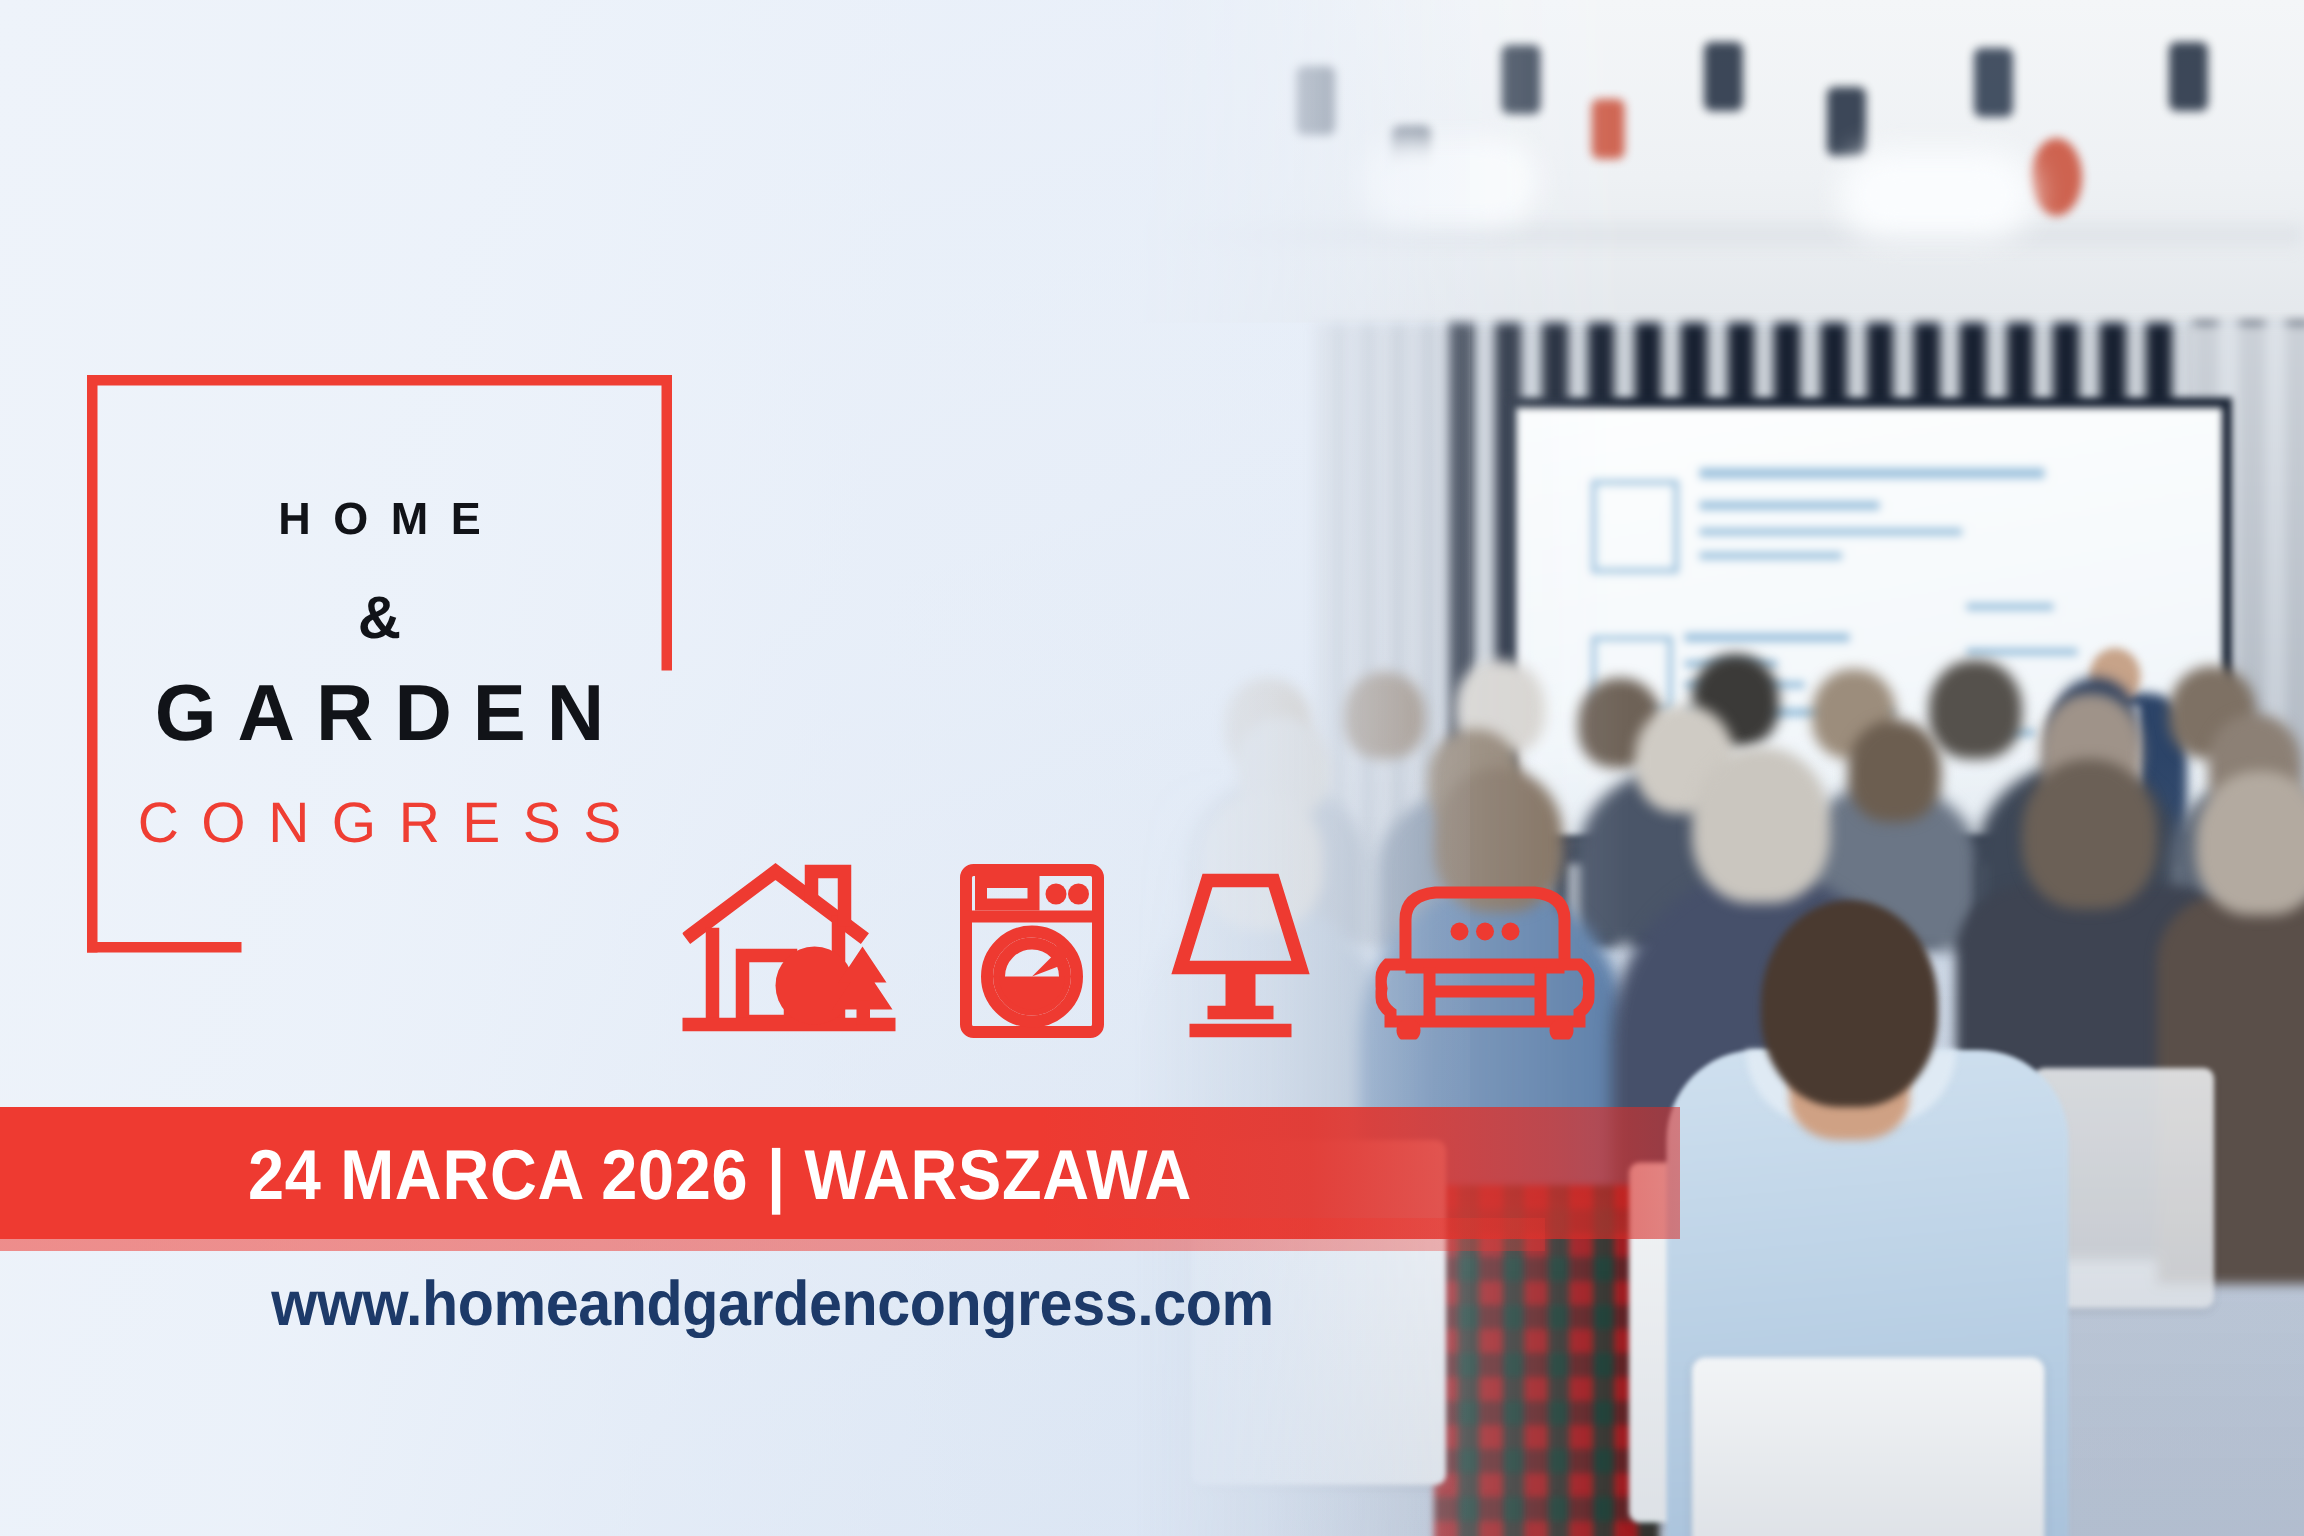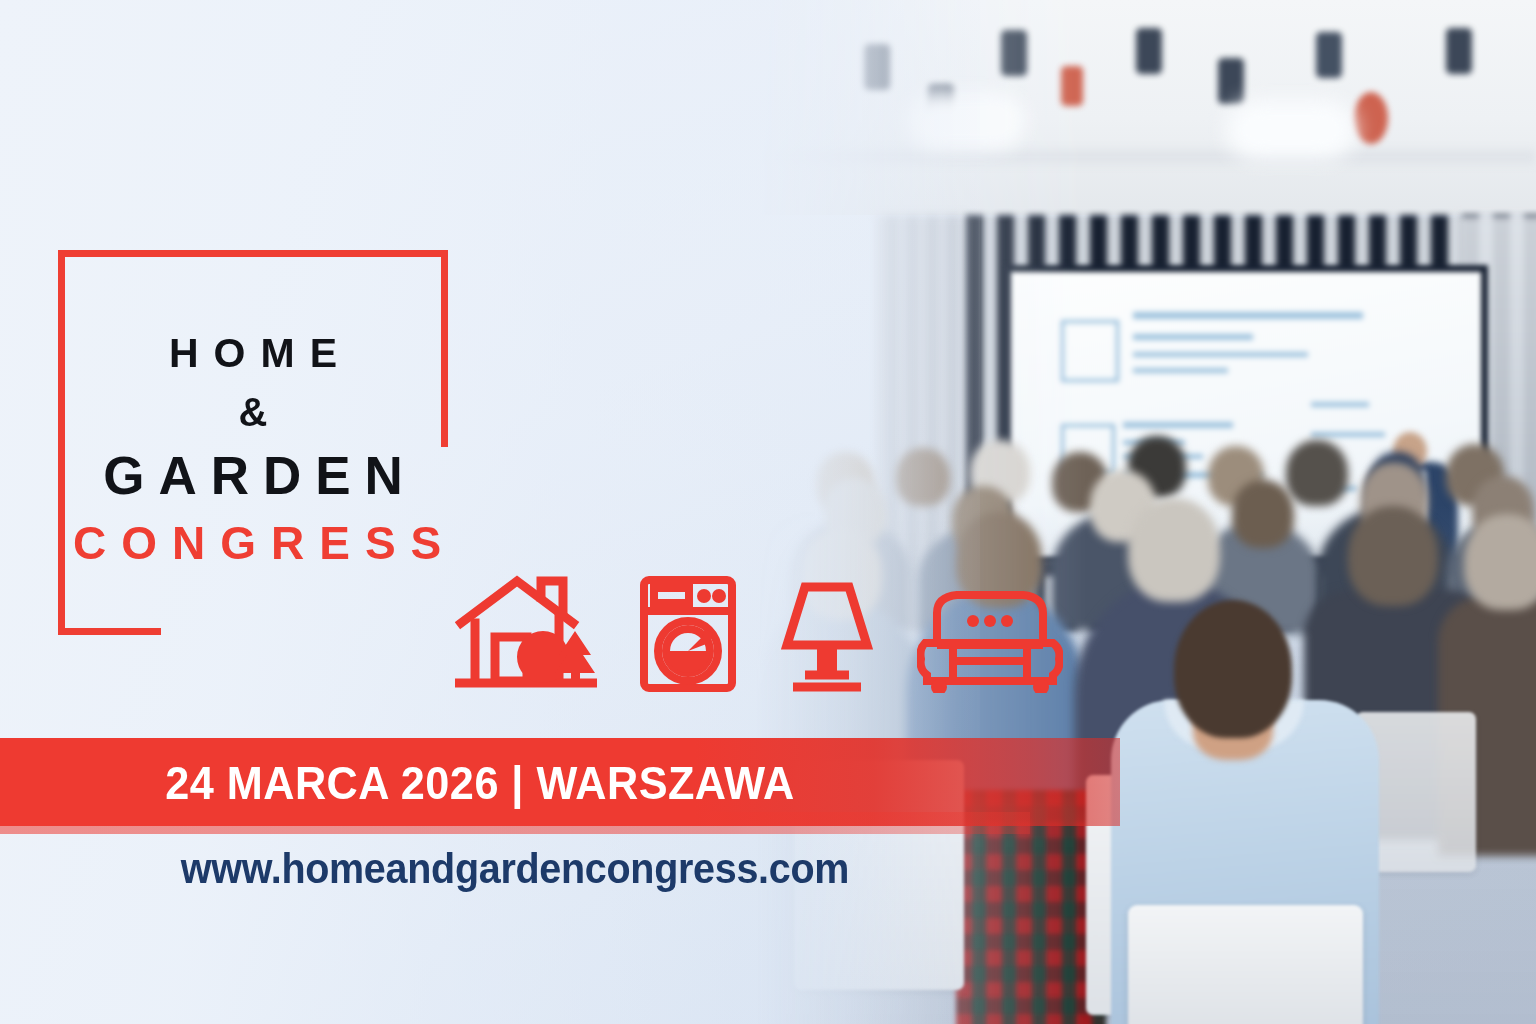--- a/index.html
+++ b/index.html
@@ -98,24 +98,24 @@
   }
 
   
   .logo-wrap{position:absolute;left:58px;top:250px;width:390px;height:385px;}
   .frame-l{position:absolute;left:0;top:0;width:7px;height:385px;background:#ef3e33;}
   .frame-t{position:absolute;left:0;top:0;width:388px;height:7px;background:#ef3e33;}
   .frame-r{position:absolute;right:0;top:0;width:7px;height:197px;background:#ef3e33;}
   .frame-b{position:absolute;left:0;bottom:0;width:103px;height:7px;background:#ef3e33;}
 
   .logo-txt{position:absolute;left:0;right:0;text-align:center;}
-  .l-home{top:80px;font-size:41px;letter-spacing:15px;font-weight:700;color:#111318;text-indent:15px;}
+  .l-home{top:80px;font-size:30px;letter-spacing:15px;font-weight:700;color:#111318;text-indent:15px;}
   .l-amp{top:140px;font-size:40px;font-weight:700;color:#111318;}
   .l-garden{top:195px;font-size:53px;letter-spacing:14px;font-weight:700;color:#111318;text-indent:14px;}
-  .l-congress{top:266px;font-size:46px;letter-spacing:15px;font-weight:700;color:#ef3e33;text-indent:15px;}
+  .l-congress{top:278px;font-size:38px;letter-spacing:15px;font-weight:400;color:#ef3e33;text-indent:15px;}
 
   
   .heads{position:absolute;left:503px;top:256px;}
   .h-ecom{font-size:86px;font-weight:700;color:#ef3e33;letter-spacing:-1px;line-height:.98;
           font-family:"Liberation Sans", sans-serif;transform:scaleX(.97);transform-origin:left;}
   .h-sub{font-size:67px;font-weight:700;color:#1d3a69;line-height:1.12;letter-spacing:-.5px;
          transform:scaleX(.96);transform-origin:left;margin-top:10px;}
 
   
   .icons{position:absolute;left:455px;top:575px;display:flex;align-items:flex-end;gap:42px;}

